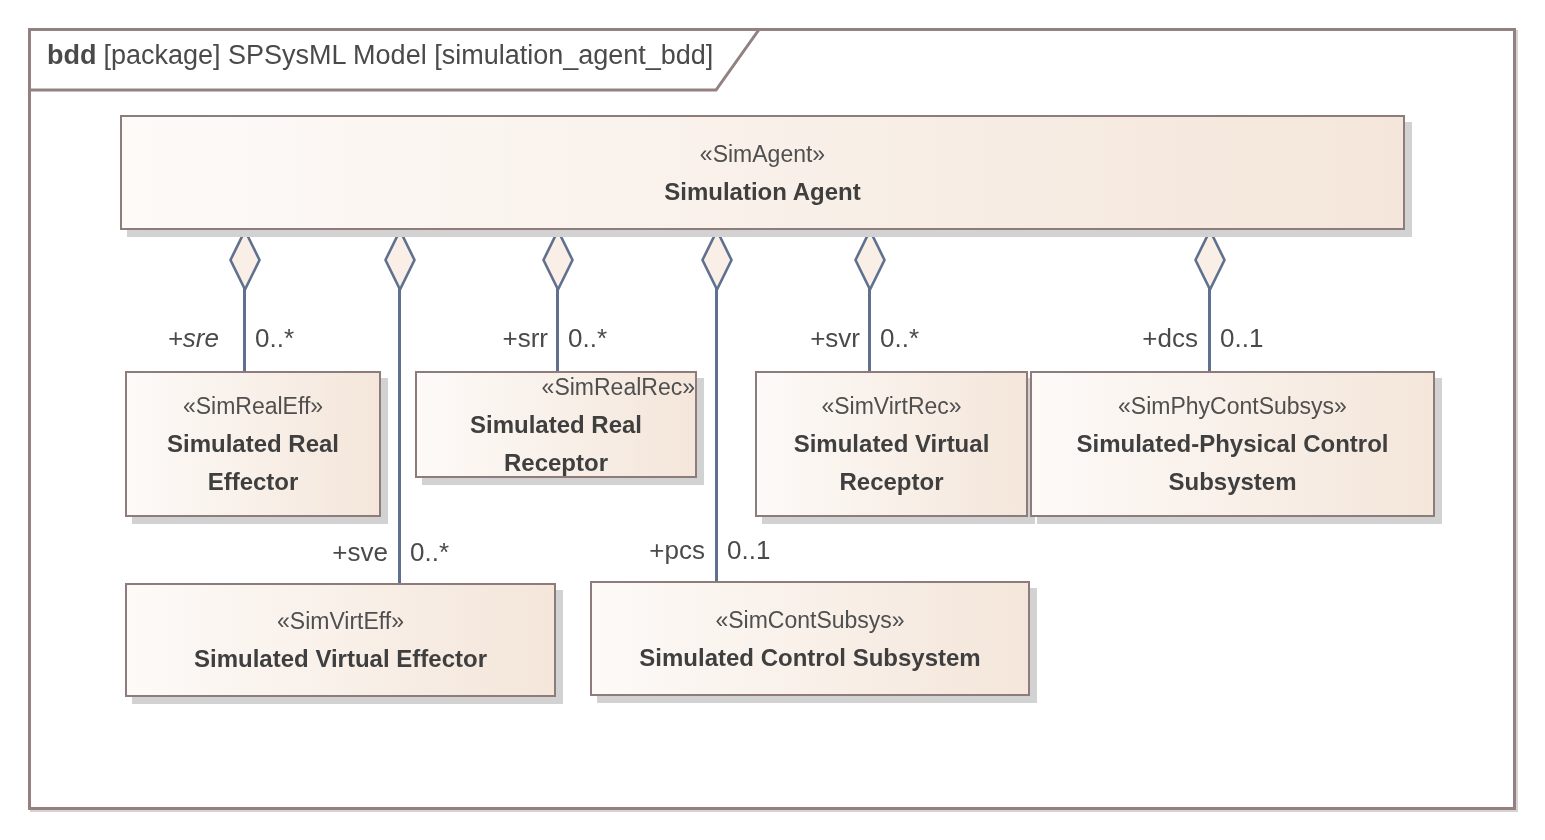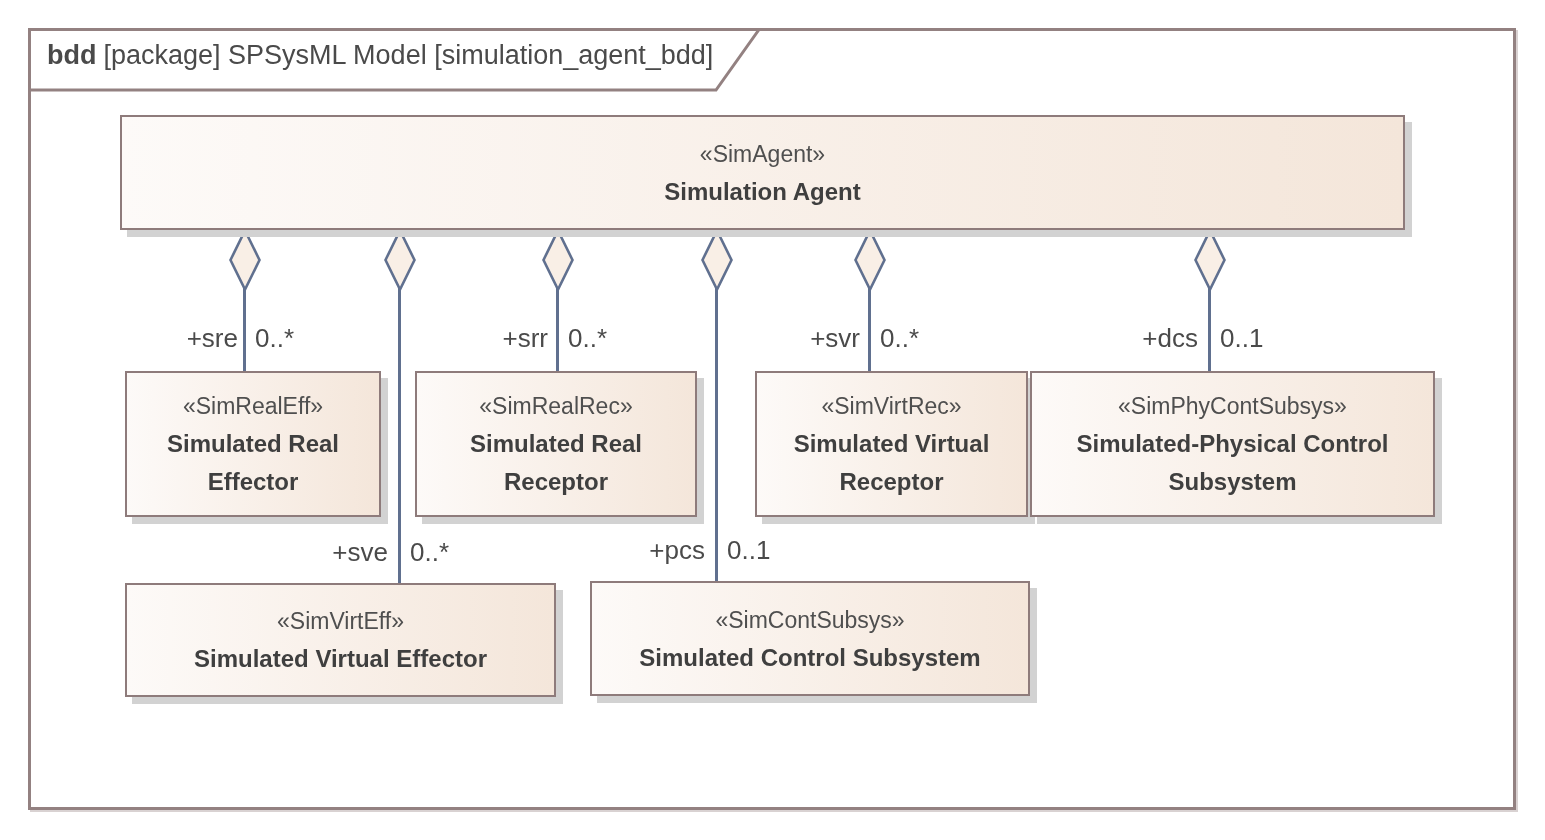--- a/index.html
+++ b/index.html
@@ -58,21 +58,21 @@
   }
   .block .name {
     font-size: 24px;
     font-weight: bold;
     line-height: 38px;
     color: #3f3f3f;
     padding: 0 14px;
   }
   #agent-block { left: 120px; top: 115px; width: 1285px; height: 115px; }
   #block-sre { left: 125px;  top: 371px; width: 256px; height: 146px; }
-  #block-srr { left: 415px;  top: 371px; width: 282px; height: 146px; }
+  #block-srr { left: 415px;  top: 371px; width: 282px; height: 107px; align-items: flex-end; }
   #block-svr { left: 755px;  top: 371px; width: 273px; height: 146px; }
   #block-dcs { left: 1030px; top: 371px; width: 405px; height: 146px; }
   #block-sve { left: 125px;  top: 583px; width: 431px; height: 114px; }
   #block-pcs { left: 590px;  top: 581px; width: 440px; height: 115px; }
   
   .connector-line {
     position: absolute;
     width: 3px;
     background: #60708f;
     z-index: 1;
@@ -127,21 +127,21 @@
   <svg class="diamond" style="left:701px; top:229px;" viewBox="0 0 32 62">
       <polygon points="16,1.5 30.5,31 16,60.5 1.5,31" fill="#f9efe6" stroke="#60708f" stroke-width="2.6"></polygon>
     </svg>
   <svg class="diamond" style="left:854px; top:229px;" viewBox="0 0 32 62">
       <polygon points="16,1.5 30.5,31 16,60.5 1.5,31" fill="#f9efe6" stroke="#60708f" stroke-width="2.6"></polygon>
     </svg>
   <svg class="diamond" style="left:1194px; top:229px;" viewBox="0 0 32 62">
       <polygon points="16,1.5 30.5,31 16,60.5 1.5,31" fill="#f9efe6" stroke="#60708f" stroke-width="2.6"></polygon>
     </svg>
 
-  <span class="role-label" style="left:78px;  top:322px;">+sre</span>
+  <span class="role-label" style="left:59px;  top:322px;font-style:italic;">+sre</span>
   <span class="mult-label" style="left:255px; top:322px;">0..*</span>
 
   <span class="role-label" style="left:388px; top:322px;">+srr</span>
   <span class="mult-label" style="left:568px; top:322px;">0..*</span>
 
   <span class="role-label" style="left:700px; top:322px;">+svr</span>
   <span class="mult-label" style="left:880px; top:322px;">0..*</span>
 
   <span class="role-label" style="left:1038px; top:322px;">+dcs</span>
   <span class="mult-label" style="left:1220px; top:322px;">0..1</span>

